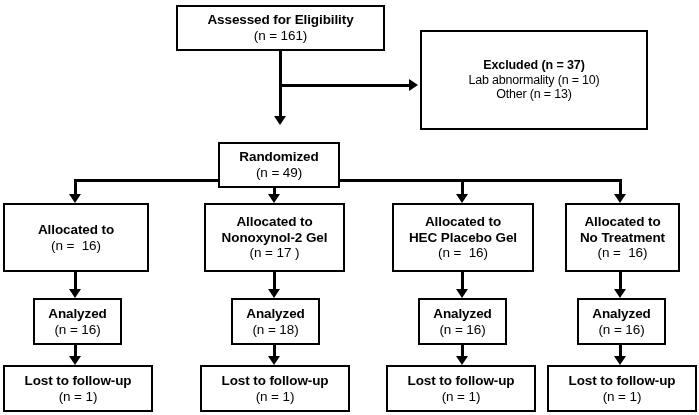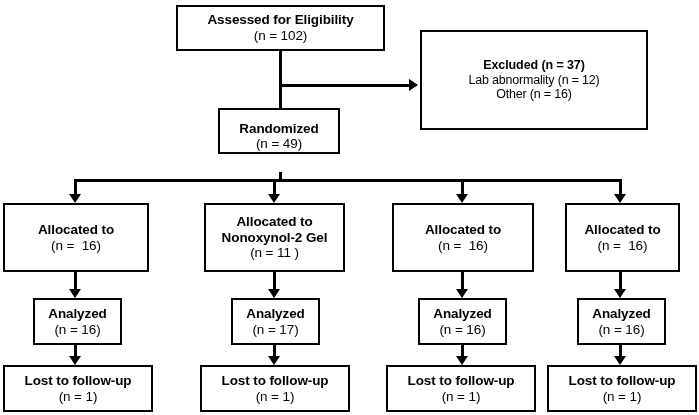--- a/index.html
+++ b/index.html
@@ -72,36 +72,36 @@
     z-index: 2;
   }
 </style>
 </head>
 <body>
 
 <div id="canvas">
 
   <div class="box" style="left:176px; top:5px; width:209px; height:46px;">
     <span class="ln b">Assessed for Eligibility</span>
-    <span class="ln n">(n = 102)</span>
+    <span class="ln n">(n = 161)</span>
   </div>
 
   <div class="vline" style="left:279px; top:51px; height:68px;"></div>
   <div class="arrow-down" style="left:274px; top:116px;"></div>
 
   <div class="hline" style="left:279px; top:84px; width:132px;"></div>
   <div class="arrow-right" style="left:409px; top:79px;"></div>
 
   <div class="box" style="left:420px; top:30px; width:228px; height:100px;">
     <span class="ln b-sm">Excluded (n = 37)</span>
-    <span class="ln n-sm">Lab abnormality (n = 12)</span>
-    <span class="ln n-sm">Other (n = 16)</span>
+    <span class="ln n-sm">Lab abnormality (n = 10)</span>
+    <span class="ln n-sm">Other (n = 13)</span>
   </div>
 
-  <div class="box" style="left:218px; top:108px; width:122px; height:46px;justify-content:flex-end;">
+  <div class="box" style="left:218px; top:142px; width:122px; height:46px;">
     <span class="ln b">Randomized</span>
     <span class="ln n">(n = 49)</span>
   </div>
 
   <div class="vline" style="left:279px; top:172px; height:10px;"></div>
   <div class="hline" style="left:74px; top:179px; width:548px;"></div>
 
   <div class="vline" style="left:74px; top:179px; height:18px;"></div>
   <div class="arrow-down" style="left:69px; top:194px;"></div>
 
@@ -129,58 +129,60 @@
   <div class="arrow-down" style="left:69px; top:356px;"></div>
 
   <div class="box" style="left:3px; top:365px; width:150px; height:47px;">
     <span class="ln b">Lost to follow-up</span>
     <span class="ln n">(n = 1)</span>
   </div>
 
   <div class="box" style="left:204px; top:203px; width:141px; height:69px;">
     <span class="ln b">Allocated to</span>
     <span class="ln b">Nonoxynol-2 Gel</span>
-    <span class="ln n">(n = 11 )</span>
+    <span class="ln n">(n = 17 )</span>
   </div>
   <div class="vline" style="left:273px; top:272px; height:20px;"></div>
   <div class="arrow-down" style="left:268px; top:289px;"></div>
 
   <div class="box" style="left:231px; top:298px; width:89px; height:47px;">
     <span class="ln b">Analyzed</span>
-    <span class="ln n">(n = 17)</span>
+    <span class="ln n">(n = 18)</span>
   </div>
   <div class="vline" style="left:273px; top:345px; height:14px;"></div>
   <div class="arrow-down" style="left:268px; top:356px;"></div>
 
   <div class="box" style="left:200px; top:365px; width:150px; height:47px;">
     <span class="ln b">Lost to follow-up</span>
     <span class="ln n">(n = 1)</span>
   </div>
 
   <div class="box" style="left:392px; top:203px; width:142px; height:69px;">
     <span class="ln b">Allocated to</span>
+    <span class="ln b">HEC Placebo Gel</span>
     <span class="ln n">(n =  16)</span>
   </div>
   <div class="vline" style="left:461px; top:272px; height:20px;"></div>
   <div class="arrow-down" style="left:456px; top:289px;"></div>
 
   <div class="box" style="left:418px; top:298px; width:89px; height:47px;">
     <span class="ln b">Analyzed</span>
     <span class="ln n">(n = 16)</span>
   </div>
   <div class="vline" style="left:461px; top:345px; height:14px;"></div>
   <div class="arrow-down" style="left:456px; top:356px;"></div>
 
   <div class="box" style="left:386px; top:365px; width:150px; height:47px;">
     <span class="ln b">Lost to follow-up</span>
     <span class="ln n">(n = 1)</span>
   </div>
 
   <div class="box" style="left:565px; top:203px; width:115px; height:69px;">
     <span class="ln b">Allocated to</span>
+    <span class="ln b">No Treatment</span>
     <span class="ln n">(n =  16)</span>
   </div>
   <div class="vline" style="left:619px; top:272px; height:20px;"></div>
   <div class="arrow-down" style="left:614px; top:289px;"></div>
 
   <div class="box" style="left:577px; top:298px; width:89px; height:47px;">
     <span class="ln b">Analyzed</span>
     <span class="ln n">(n = 16)</span>
   </div>
   <div class="vline" style="left:619px; top:345px; height:14px;"></div>

